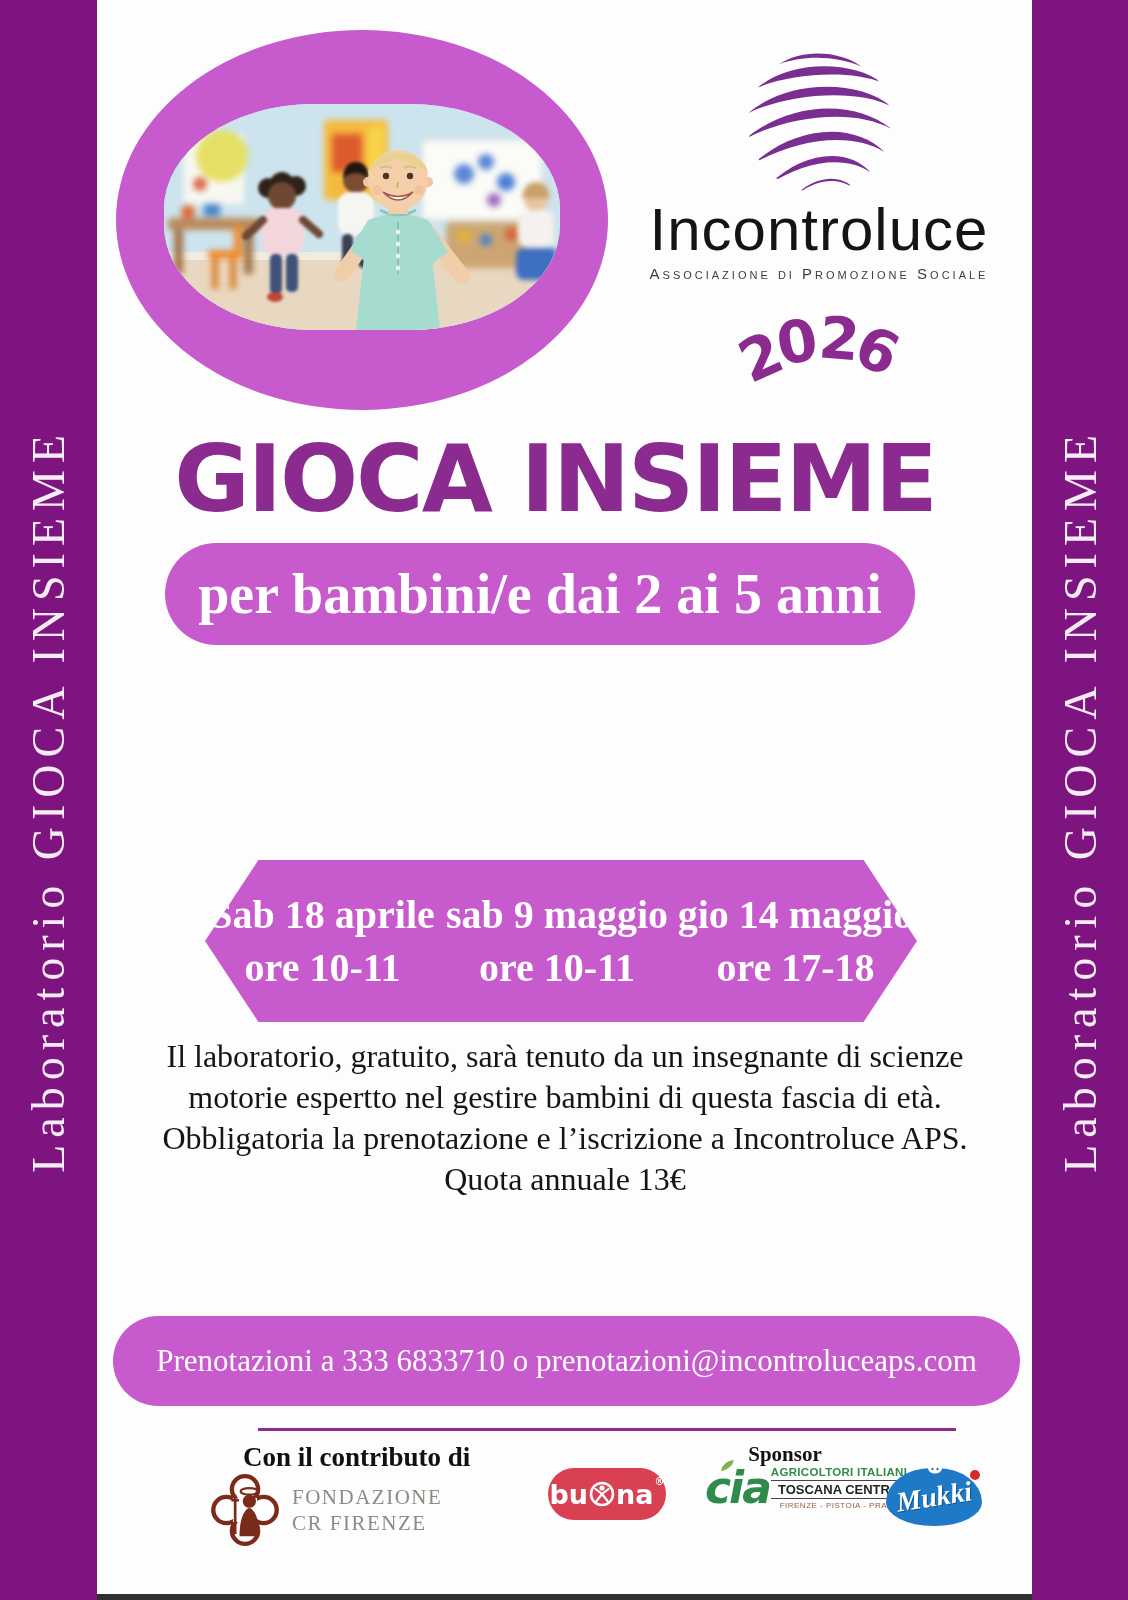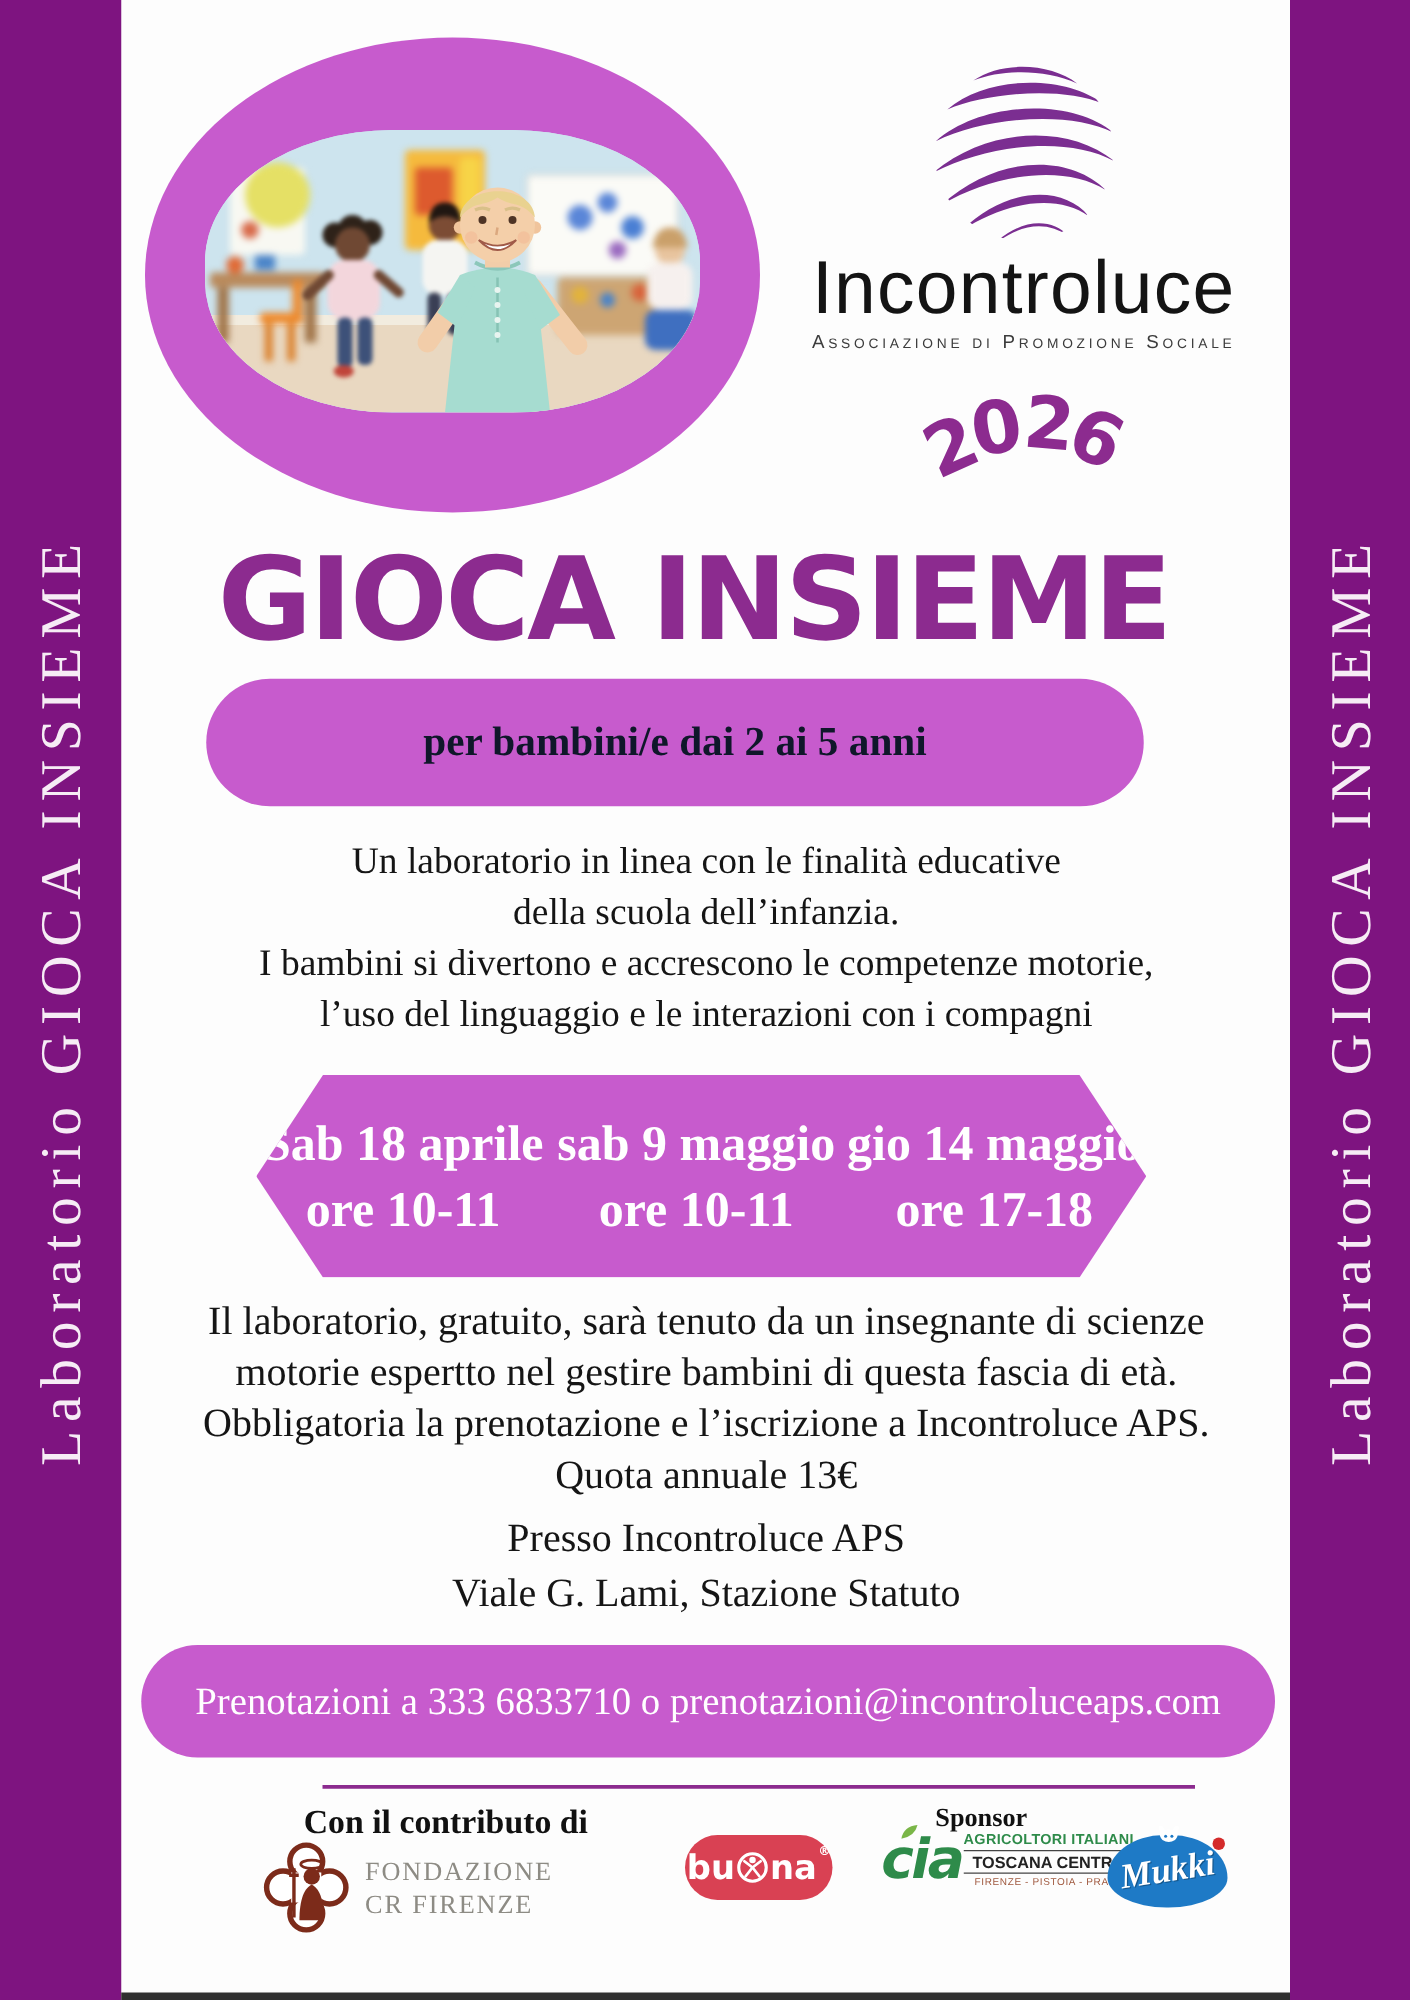--- a/index.html
+++ b/index.html
@@ -47,21 +47,21 @@
   
   .page-title {
     position:absolute; left:80px; top:434px; width:950px; text-align:center;
     font-family:"DejaVu Sans", sans-serif; font-weight:bold;
     font-size:92px; line-height:1; letter-spacing:-2px; color:#8C2B8F;
   }
   .audience-pill {
     position:absolute; left:165px; top:543px; width:750px; height:102px;
     background:#C75BCD; border-radius:54px;
     display:flex; align-items:center; justify-content:center;
-    color:#0f172a; font-size:33px; font-weight:bold;
+    color:#ffffff; font-size:56px; font-weight:bold;
   }
   
   .text-block { position:absolute; left:100px; width:930px; text-align:center; }
   .intro   { top:668px;  font-size:30px; line-height:41px; }
   .details { top:1036px; font-size:32px; line-height:41px; }
   .venue   { top:1208px; font-size:32px; line-height:44px; }
   
   .schedule-banner {
     position:absolute; left:205px; top:860px; width:712px; height:162px;
     background:#C75BCD;
@@ -236,44 +236,34 @@
     <div class="logo-sub">Associazione di Promozione Sociale</div>
     <div class="logo-year"><span style="display: inline-block; transform: rotate(-24deg) translateY(16px);">2</span><span style="display: inline-block; transform: rotate(-10deg) translateY(0px);">0</span><span style="display: inline-block; transform: rotate(5deg) translateY(-3px);">2</span><span style="display: inline-block; transform: rotate(24deg) translateY(10px);">6</span></div>
   </div>
 
   <div class="page-title">GIOCA INSIEME</div>
 
   <div class="audience-pill">
     <span>per bambini/e dai 2 ai 5 anni</span>
   </div>
 
-  <div class="text-block intro">
-    <div>Un laboratorio in linea con le finalità educative</div>
-    <div>della scuola dell’infanzia.</div>
-    <div>I bambini si divertono e accrescono le competenze motorie,</div>
-    <div>l’uso del linguaggio e le interazioni con i compagni</div>
-  </div>
 
   <div class="schedule-banner">
     <div>Sab 18 aprile ore 10-11</div>
     <div>sab 9 maggio ore 10-11</div>
     <div>gio 14 maggio ore 17-18</div>
   </div>
 
   <div class="text-block details">
     <div>Il laboratorio, gratuito,  sarà tenuto  da un insegnante di scienze</div>
     <div>motorie espertto nel gestire bambini di questa fascia di età.</div>
     <div>Obbligatoria la prenotazione e l’iscrizione a Incontroluce APS.</div>
     <div>Quota annuale 13€</div>
   </div>
 
-  <div class="text-block venue">
-    <div>Presso Incontroluce APS</div>
-    <div>Viale G. Lami, Stazione Statuto</div>
-  </div>
 
   <div class="booking-pill">
     <span>Prenotazioni a 333 6833710 o prenotazioni@incontroluceaps.com</span>
   </div>
 
   <div class="footer-divider"></div>
   <div class="contrib-label">Con il contributo di</div>
   <div class="sponsor-label">Sponsor</div>
 
   <div class="logo-fondazione">

